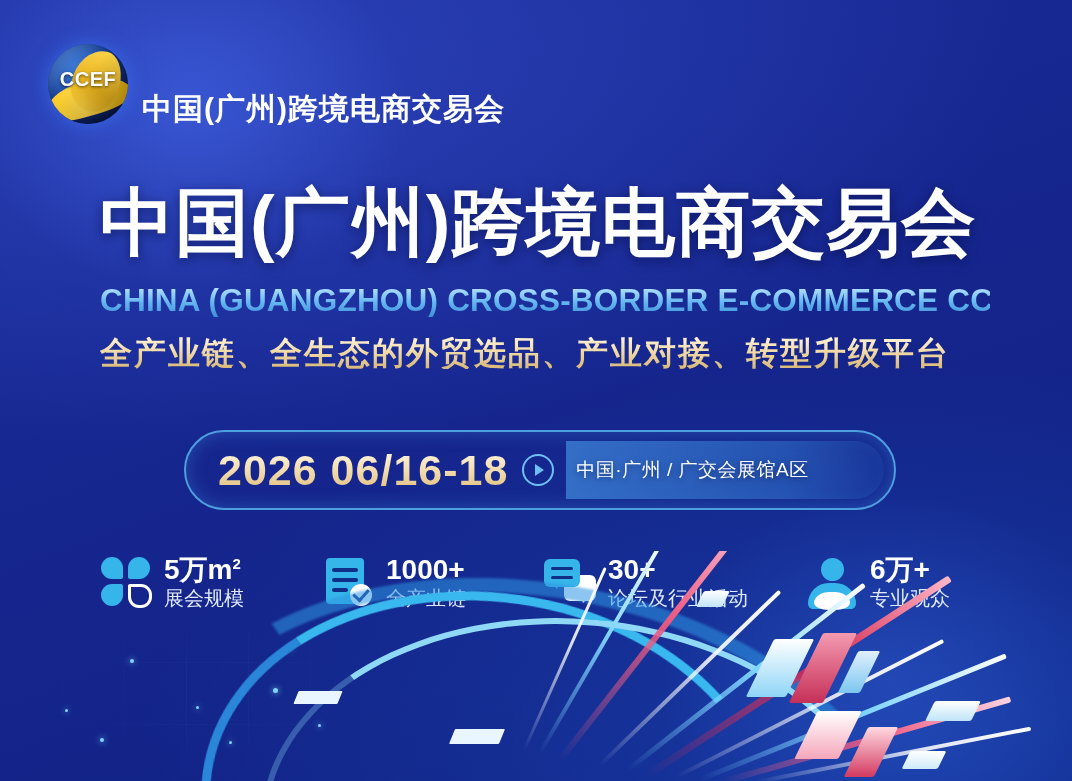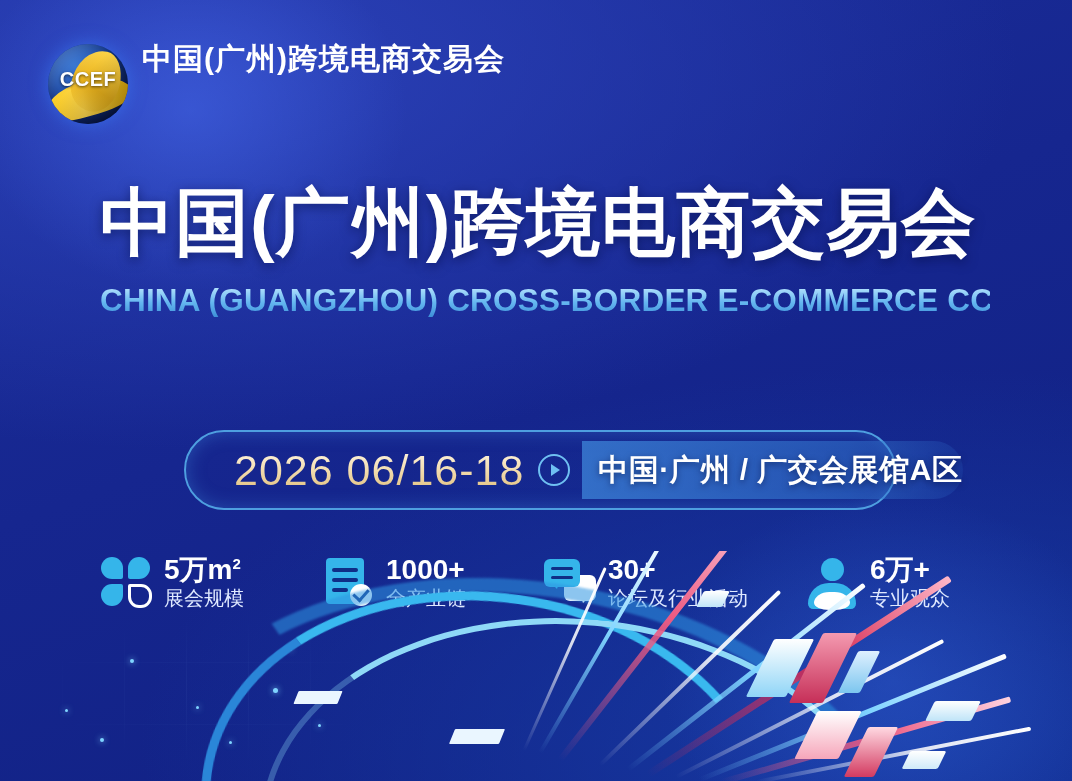--- a/index.html
+++ b/index.html
@@ -29,21 +29,21 @@
     position:absolute;left:0;top:600px;width:420px;height:181px;opacity:.22;
     background-image:
       linear-gradient(to right, rgba(150,200,255,.22) 1px, transparent 1px),
       linear-gradient(to bottom, rgba(150,200,255,.18) 1px, transparent 1px);
     background-size:62px 62px;
     mask-image:radial-gradient(closest-side, #000 10%, transparent 85%);
     -webkit-mask-image:radial-gradient(closest-side, #000 10%, transparent 85%);
   }
   .dot{position:absolute;border-radius:50%;background:#7fd4ff;box-shadow:0 0 6px #7fd4ff;}
   
-  .header{position:absolute;left:48px;top:44px;display:flex;align-items:flex-start;gap:14px;}
+  .header{position:absolute;left:48px;top:44px;display:flex;align-items:flex-end;gap:14px;}
   .globe{position:relative;width:80px;height:80px;border-radius:50%;overflow:hidden;
     background:radial-gradient(circle at 34% 28%, #2e6fd0 0%, #1b49a8 42%, #0d2574 78%, #081a55 100%);
     box-shadow:0 0 18px rgba(60,130,255,.55), inset -6px -6px 18px rgba(0,0,0,.45);}
   .globe .swoosh-a{position:absolute;left:-6%;top:46%;width:112%;height:44%;
     background:linear-gradient(100deg,#f5c518 0%, #ffd84d 45%, #e0a800 100%);
     border-radius:50% 50% 46% 46%/70% 70% 34% 34%;transform:rotate(-16deg);}
   .globe .swoosh-b{position:absolute;left:30%;top:8%;width:60%;height:78%;
     background:linear-gradient(200deg,#ffd84d 0%, #e9b21c 60%, rgba(233,178,28,0) 100%);
     border-radius:60% 40% 50% 50%/60% 48% 52% 40%;transform:rotate(12deg);}
   .globe .shade{position:absolute;inset:0;border-radius:50%;
@@ -76,40 +76,40 @@
     -webkit-background-clip:text;background-clip:text;color:transparent;
   }
   
   .datebar{
     position:absolute;left:184px;top:430px;width:712px;height:80px;
     border:2.5px solid #4e9fe0;border-radius:40px;
     display:flex;align-items:center;box-sizing:border-box;
     box-shadow:0 0 18px rgba(70,150,230,.35) inset;
   }
   .date-text{
-    margin-left:48px;font-size:43px;font-weight:normal;line-height:1;letter-spacing:1px;
+    margin-left:32px;font-size:43px;font-weight:bold;line-height:1;letter-spacing:1px;
     white-space:nowrap;
     background:linear-gradient(180deg,#fff6e3 0%, #f2dcae 50%, #e0bf80 100%);
     -webkit-background-clip:text;background-clip:text;color:transparent;
   }
   .play-icon{
     margin-left:14px;width:28px;height:28px;border-radius:50%;
     border:2px solid #6fc0f2;display:flex;align-items:center;justify-content:center;
     flex:0 0 auto;
   }
   .play-icon i{display:block;width:0;height:0;margin-left:3px;
     border-left:9px solid #6fc0f2;border-top:6px solid transparent;border-bottom:6px solid transparent;}
   .loc-pill{
     margin-left:12px;height:58px;flex:1;margin-right:10px;
     border-radius:0 29px 29px 0;
     background:linear-gradient(90deg, rgba(60,130,215,.78) 0%, rgba(50,115,205,.55) 70%, rgba(45,105,200,.18) 100%);
     display:flex;align-items:center;
   }
-  .loc-text{color:#ffffff;font-size:30px;font-weight:bold;white-space:nowrap;letter-spacing:.5px;
-    text-shadow:0 2px 6px rgba(0,10,50,.5);margin-left:16px;}
+  .loc-text{color:#ffffff;font-size:19px;font-weight:normal;white-space:nowrap;letter-spacing:.5px;
+    text-shadow:0 2px 6px rgba(0,10,50,.5);margin-left:10px;}
   
   .stats{position:absolute;left:100px;top:556px;width:900px;display:flex;align-items:flex-start;}
   .stat{display:flex;align-items:center;gap:12px;}
   .stat-1{width:222px;} .stat-2{width:222px;align-items:flex-end;} .stat-3{width:262px;} .stat-4{width:auto;}
   .stat-ico{width:52px;height:52px;position:relative;flex:0 0 auto;}
   .stat-txt{display:flex;flex-direction:column;gap:4px;}
   .stat-num{color:#fff;font-size:28px;font-weight:bold;line-height:1;white-space:nowrap;}
   .stat-num sup{font-size:15px;vertical-align:super;}
   .stat-lab{color:#dfe9ff;font-size:20px;font-weight:normal;line-height:1;white-space:nowrap;}
   
@@ -185,20 +185,21 @@
       <div class="shade"></div>
       <div class="ccef">CCEF</div>
     </div>
     <div class="logo-text">
       <div class="logo-cn">中国(广州)跨境电商交易会</div>
     </div>
   </div>
 
   <div class="title-cn">中国(广州)跨境电商交易会</div>
   <div class="title-en">CHINA (GUANGZHOU) CROSS-BORDER E-COMMERCE CCEF</div>
+  <div class="tagline">全产业链、全生态的外贸选品、产业对接、转型升级平台</div>
 
   <div class="datebar">
     <div class="date-text">2026  06/16-18</div>
     <div class="play-icon">
         <i></i>
       </div>
     <div class="loc-pill">
       <div class="loc-text">中国·广州 / 广交会展馆A区</div>
     </div>
   </div>

